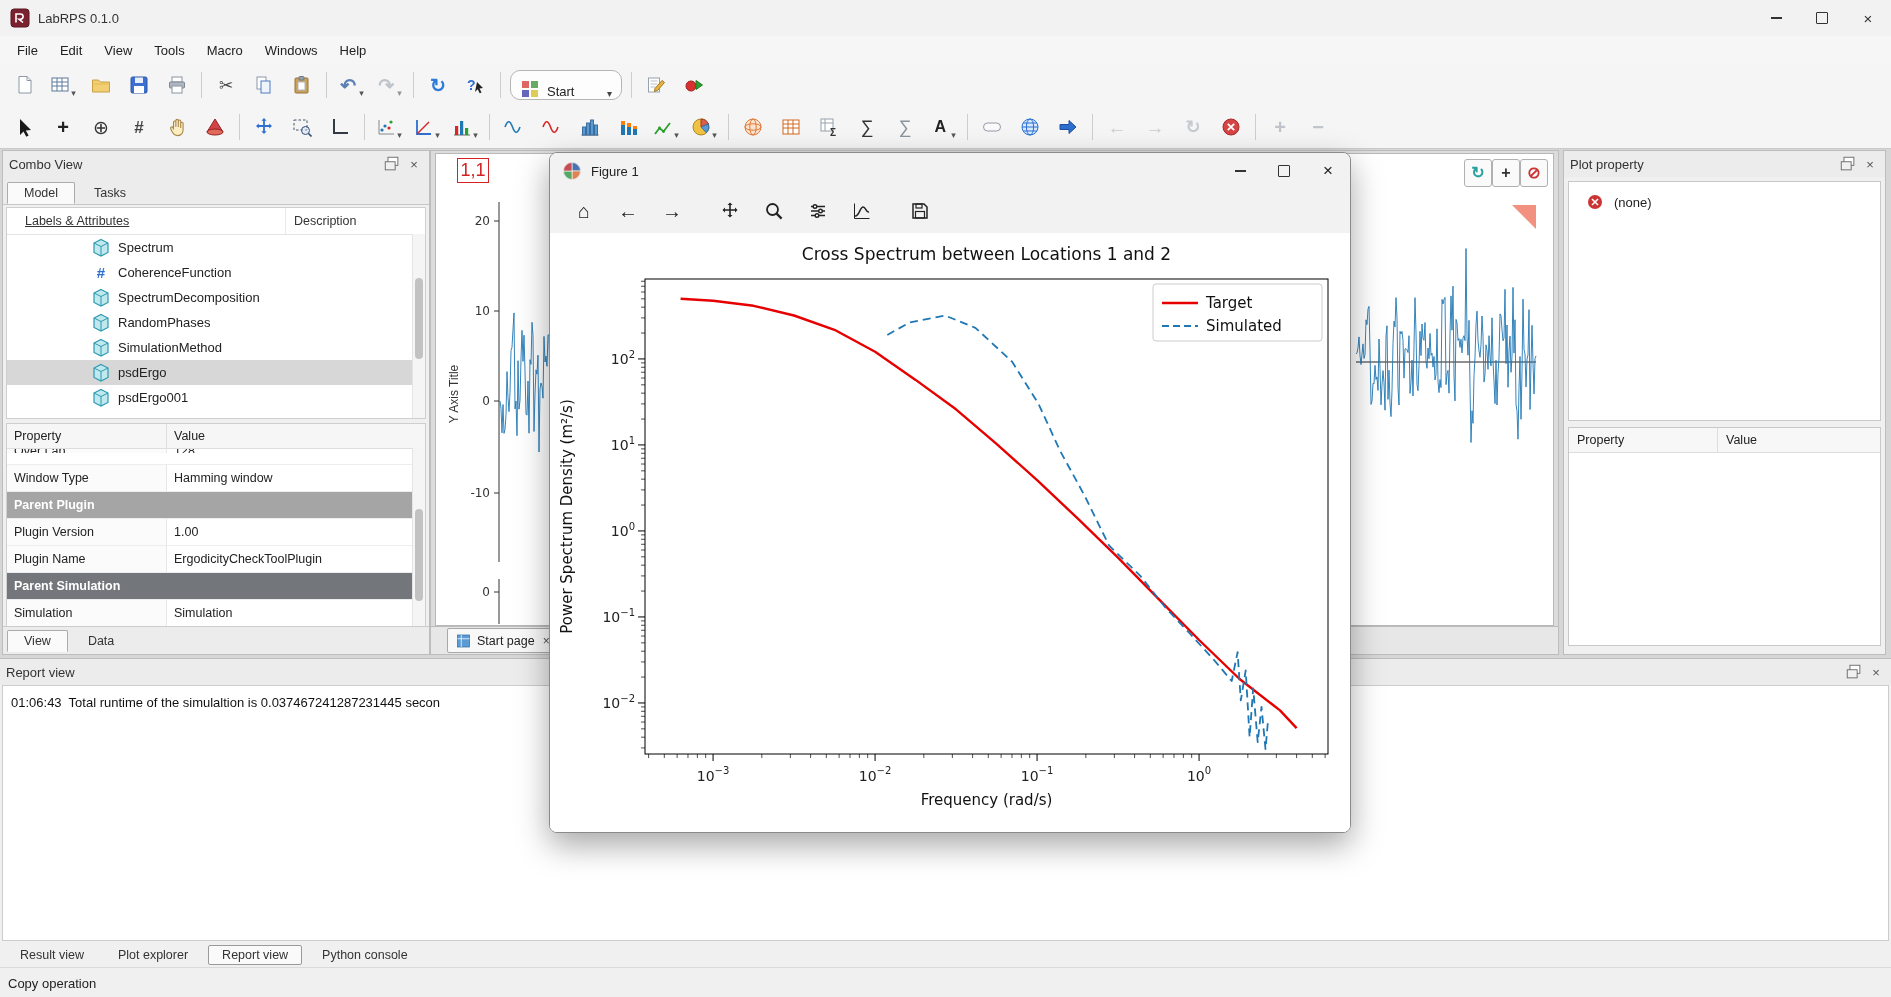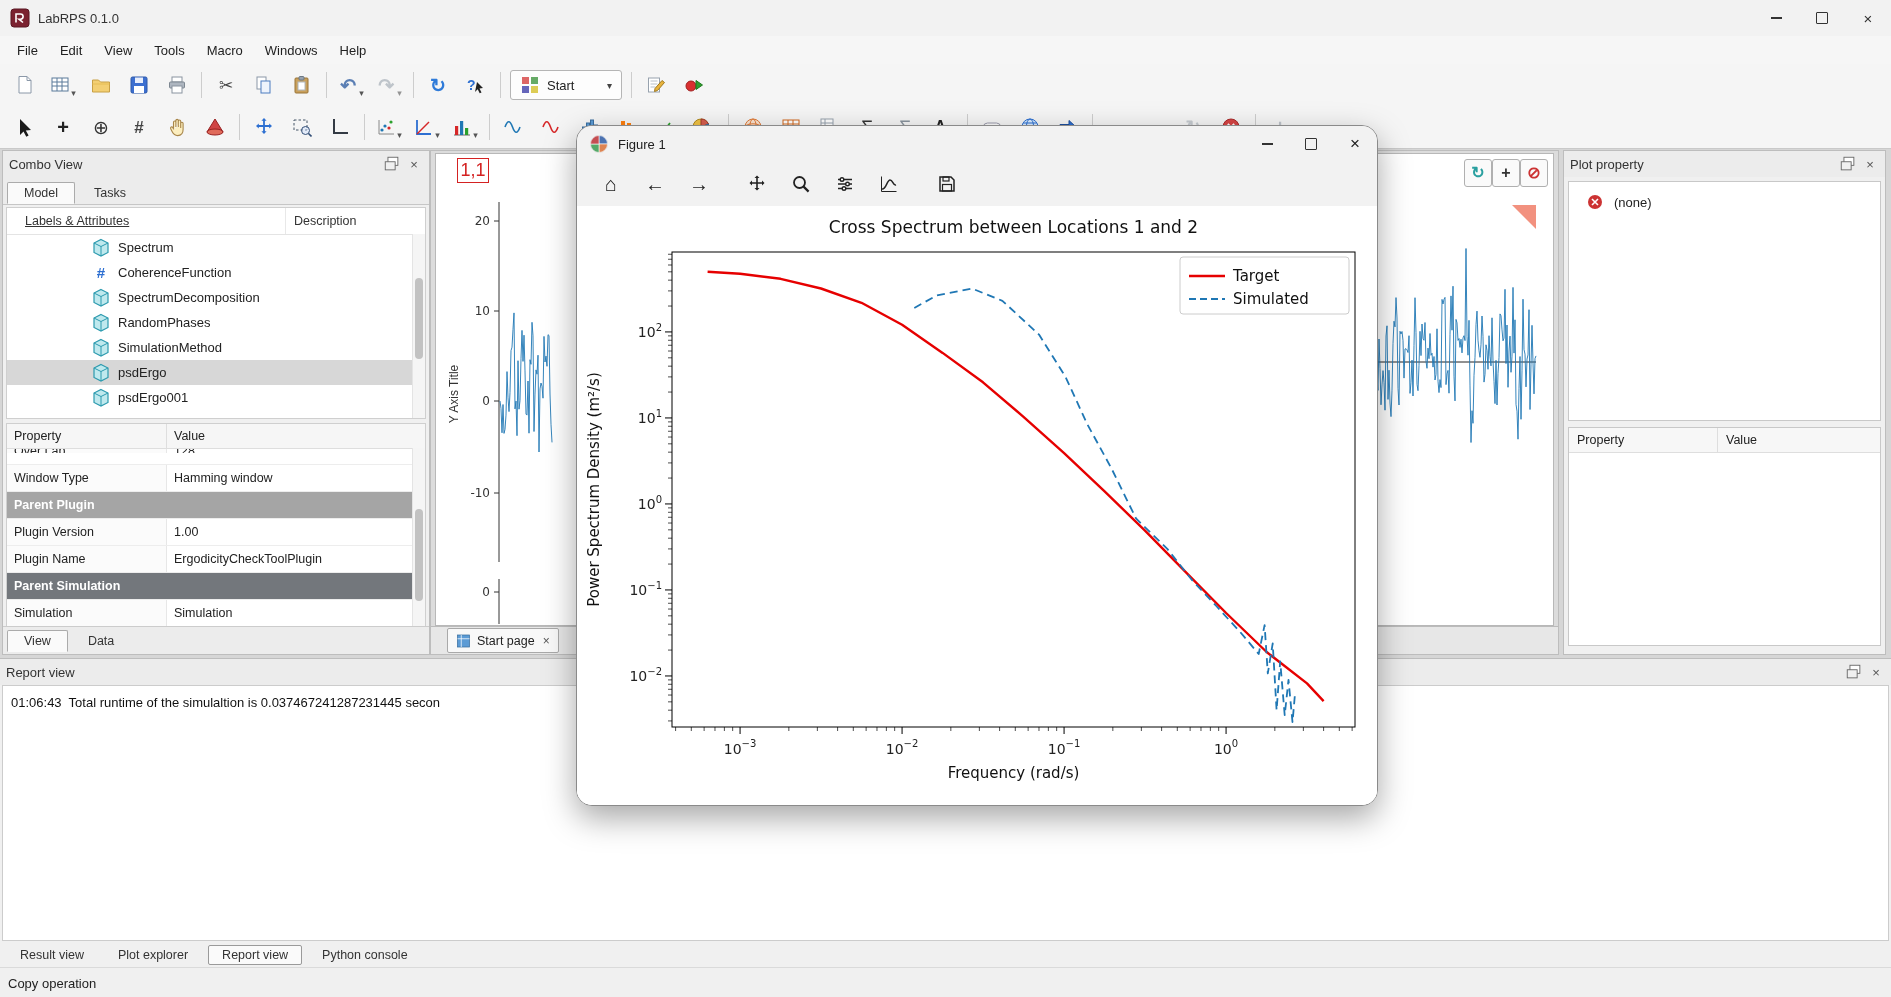--- a/index.html
+++ b/index.html
@@ -19,22 +19,22 @@
            display:flex;align-items:center;padding-left:6px;}
   .menu-item{padding:4px 11px;color:#222;}
   .toolbar{position:absolute;left:0;width:100%;background:#f5f5f5;display:flex;align-items:center;padding-left:6px;}
   #toolbar-main{top:64px;height:42px;}
   #toolbar-plot{top:106px;height:42px;border-bottom:1px solid #c9c9c9;}
   .tbtn{min-width:34px;height:34px;display:flex;align-items:center;justify-content:center;border-radius:3px;padding:0 2px;}
   .tbtn.disabled{opacity:.6;}
   .tsep{width:1px;height:26px;background:#cdcdcd;margin:0 5px;flex:0 0 1px;}
   .ddcaret{font-size:9px;color:#555;margin-left:1px;align-self:flex-end;padding-bottom:4px;}
   .icon{display:inline-flex;align-items:center;justify-content:center;width:20px;height:20px;line-height:1;}
-  .wbcombo{display:flex;align-items:center;gap:7px;height:28px;padding:0 9px;background:#fdfdfd;
-           border:1px solid #b5b5b5;border-radius:3px;margin:0 4px;min-width:92px;}
+  .wbcombo{display:flex;align-items:flex-end;gap:7px;height:28px;padding:0 9px;background:#fdfdfd;
+           border:1px solid #b5b5b5;border-radius:10px;margin:0 4px;min-width:92px;}
   .wbcombo .caret{margin-left:auto;font-size:10px;color:#444;}
   
   .dock{position:absolute;background:#f0f0f0;border:1px solid #bdbdbd;}
   .dock-header{height:26px;display:flex;align-items:center;padding:0 6px;background:#ececec;}
   .dock-title{flex:1;color:#333;}
   .dockbtn{width:18px;height:18px;display:flex;align-items:center;justify-content:center;margin-left:4px;color:#555;}
   #combo-dock{left:2px;top:150px;width:426px;height:503px;}
   .cv-tabs{position:absolute;left:0;top:26px;right:0;height:27px;display:flex;align-items:flex-end;
            padding-left:4px;gap:2px;border-bottom:1px solid #c6c6c6;background:#ececec;}
   .cvtab{padding:3px 16px;font-size:12.5px;color:#333;border:1px solid transparent;}
@@ -89,23 +89,23 @@
   .report-body{position:absolute;left:2px;top:26px;right:2px;bottom:2px;background:#fff;border:1px solid #cccccc;}
   .log-line{padding:9px 8px;font-size:13px;white-space:pre;color:#111;}
   
   #docktabs{position:absolute;left:0;top:942px;width:100%;height:25px;background:#f0f0f0;display:flex;
             align-items:center;padding-left:6px;gap:6px;}
   .dtab{padding:2px 13px;font-size:12.5px;color:#333;border:1px solid transparent;}
   .dtab.active{background:#fafafa;border:1px solid #9a9a9a;border-radius:2px;}
   #statusbar{position:absolute;left:0;top:967px;width:100%;height:30px;background:#f0f0f0;border-top:1px solid #dadada;
              display:flex;align-items:center;padding-left:8px;}
   
-  #figure-window{position:absolute;left:549px;top:125px;width:800px;height:679px;background:#f2f2f2;
-                 border:1px solid #8a8a8a;border-radius:16px;overflow:hidden;z-index:50;
-                 box-shadow:0 12px 32px rgba(0,0,0,.35);margin-left:27px;}
+  #figure-window{position:absolute;left:549px;top:152px;width:800px;height:679px;background:#f2f2f2;
+                 border:1px solid #8a8a8a;border-radius:8px;overflow:hidden;z-index:50;
+                 box-shadow:0 12px 32px rgba(0,0,0,.35);}
   .fig-titlebar{height:36px;display:flex;align-items:center;padding-left:12px;gap:9px;background:#f2f2f2;}
   .fig-title{font-size:13px;color:#222;}
   .fig-wbtns{margin-left:auto;display:flex;height:36px;}
   .fwbtn{width:44px;height:36px;display:flex;align-items:center;justify-content:center;color:#222;}
   .fig-toolbar{height:44px;display:flex;align-items:center;padding-left:14px;gap:4px;background:#f2f2f2;}
   .ftbtn{width:36px;height:36px;display:flex;align-items:center;justify-content:center;border-radius:4px;}
   .ftbtn.gap{margin-left:14px;}
   #fig-canvas{display:block;background:#fff;}
 </style>
 </head>

